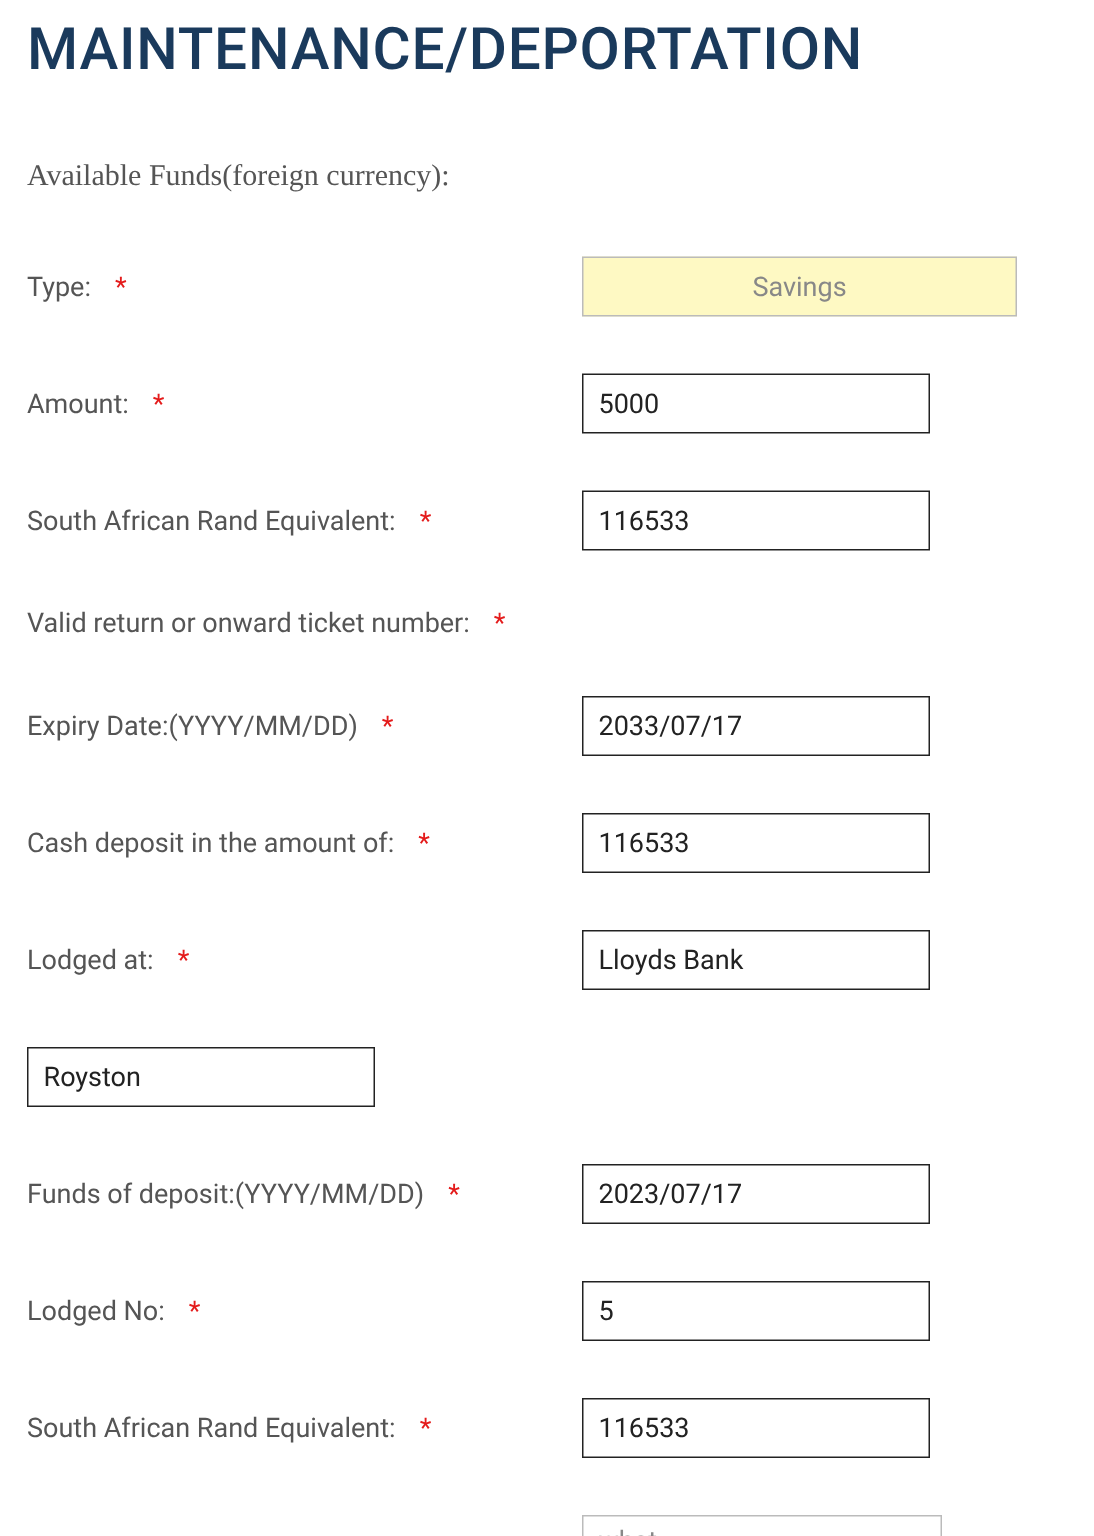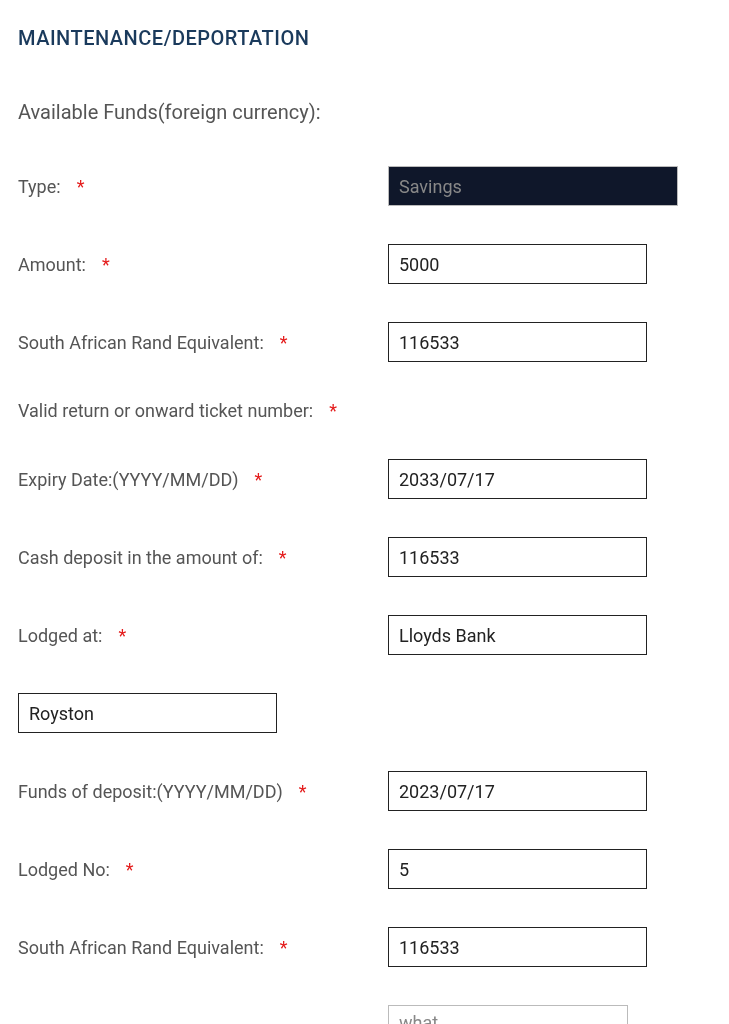--- a/index.html
+++ b/index.html
@@ -9,30 +9,30 @@
     }
     body {
       font-family: -apple-system, BlinkMacSystemFont, "Segoe UI", Roboto, "Helvetica Neue", Arial, sans-serif;
       background: #fff;
       padding: 10px 18px;
       width: 729px;
       color: #444;
     }
     .page-title {
       color: #1a3a5c;
-      font-size: 20px;
+      font-size: 39px;
       font-weight: 500;
       letter-spacing: 0.5px;
       margin-bottom: 50px;
-      margin-top: 16px;
     }
     .section-label {
       font-size: 20px;
       color: #555;
       margin-bottom: 42px;
+      font-family: Liberation Serif, serif;
     }
     .form-row {
       display: flex;
       align-items: center;
       margin-bottom: 38px;
     }
     .form-row.textarea-row {
       align-items: flex-start;
       margin-bottom: 20px;
     }
@@ -60,26 +60,27 @@
       width: 290px;
       height: 40px;
       border: 1.5px solid #222;
       padding: 6px 10px;
       font-size: 18px;
       color: #222;
       background: #fff;
       font-family: inherit;
     }
     input[type="text"].small {
-      width: 259px;
+      width: 232px;
     }
     input[type="text"]:disabled {
-      background: #0f172a;
+      background: #fef9c3;
       border: 1.5px solid #bbb;
       color: #888;
+      text-align: center;
     }
     textarea {
       width: 240px;
       height: 56px;
       border: 1.5px solid #bbb;
       padding: 6px 10px;
       font-size: 18px;
       color: #888;
       font-family: inherit;
       resize: both;

